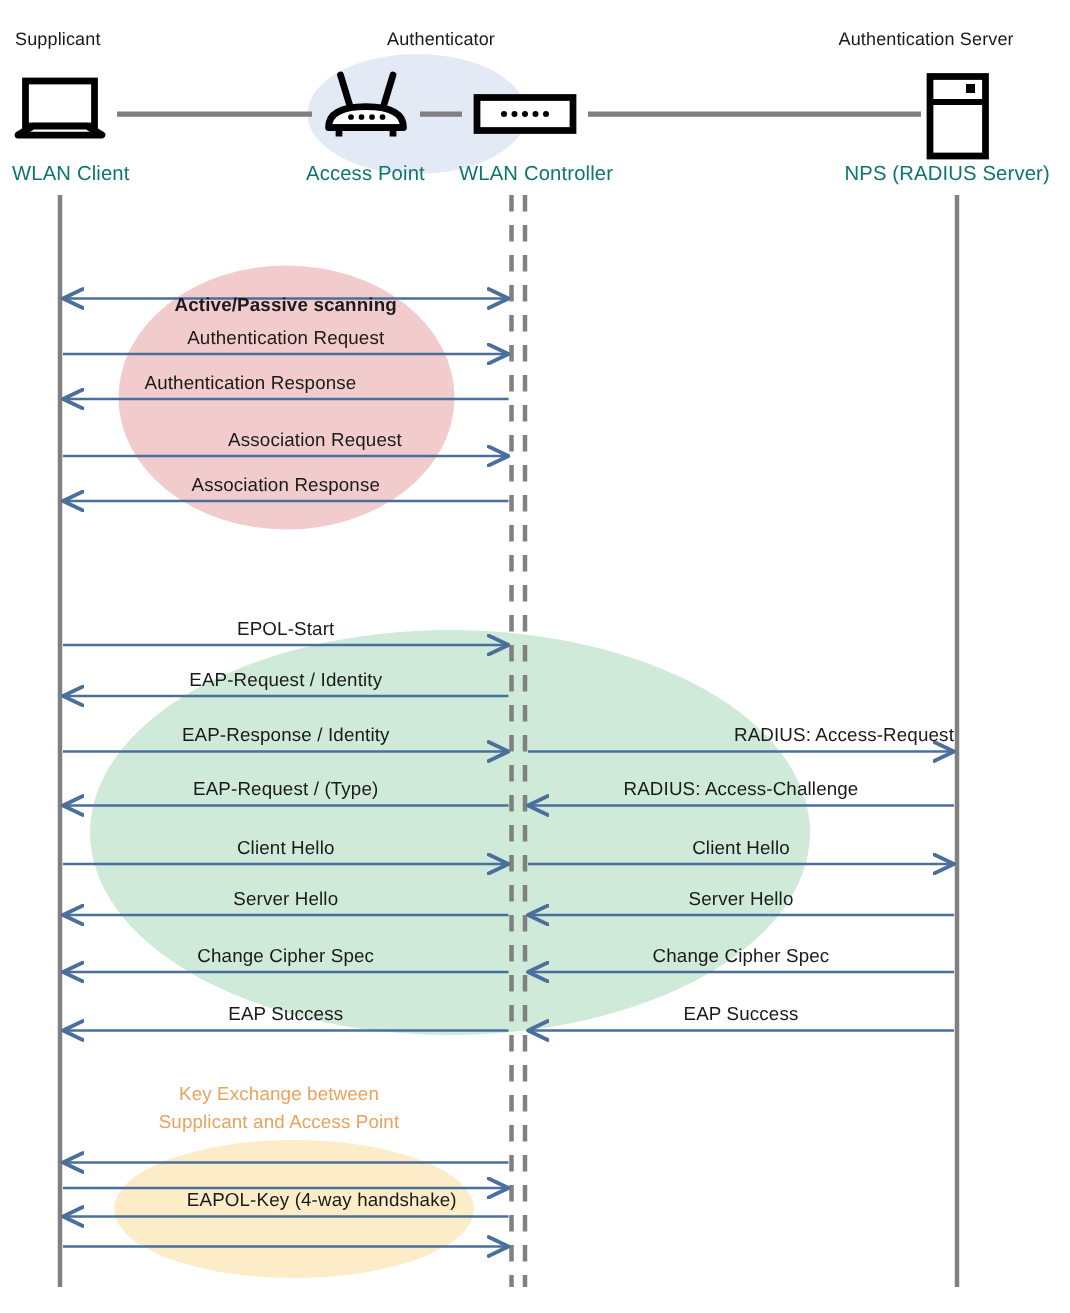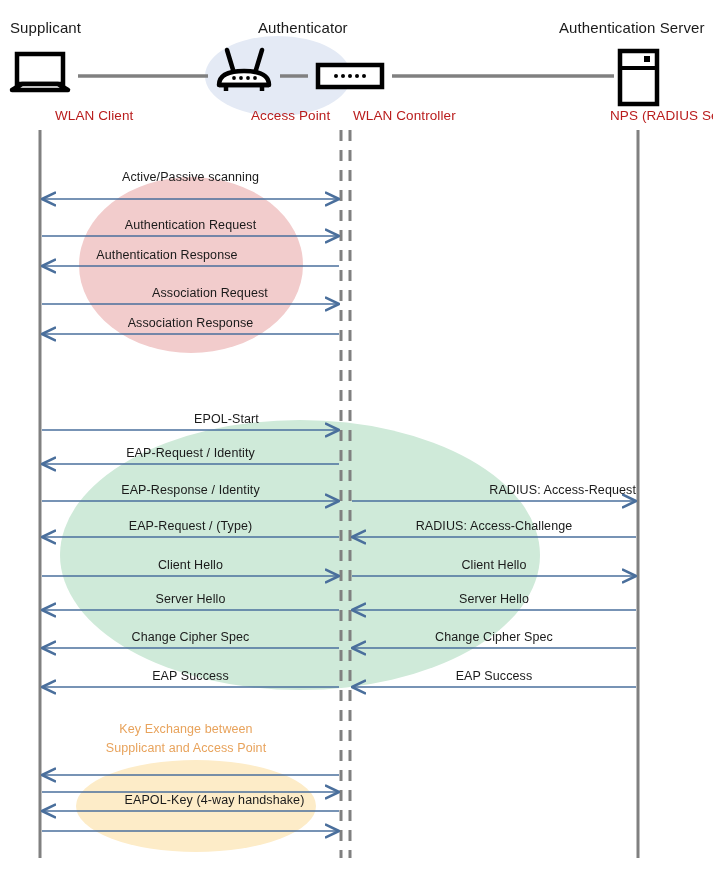--- a/index.html
+++ b/index.html
@@ -21,32 +21,31 @@
   }
   #svg-layer {
     position: absolute;
     left: 0;
     top: 0;
     width: 713px;
     height: 875px;
   }
   .node-title {
     position: absolute;
-    font-size: 15px;
+    font-size: 12px;
     color: #1a1a1a;
     white-space: nowrap;
     letter-spacing: 0.1px;
   }
   .node-caption {
     position: absolute;
     font-size: 13.5px;
-    color: #b91c1c;
-    white-space: nowrap;
-    letter-spacing: 0.1px;
-    margin-left: 47px;
+    color: #0f766e;
+    white-space: nowrap;
+    letter-spacing: 0.1px;
   }
   .phase-label {
     position: absolute;
     font-size: 12.5px;
     white-space: nowrap;
     font-weight: 400;
     text-align: center;
     letter-spacing: 0.1px;
   }
   .msg-label {
@@ -172,26 +171,26 @@
   <div class="node-caption" style="left:204px; top:108px;">Access Point</div>
   <div class="node-caption" style="left:306px; top:108px;text-align:center;">WLAN Controller</div>
   <div class="node-caption" style="left:563px; top:108px;">NPS (RADIUS Server)</div>
 
 
 
   <div class="phase-label" style="left:0px; top:722px; width:372px; color:#e8a35c;">Key Exchange between</div>
   <div class="phase-label" style="left:0px; top:741px; width:372px; color:#e8a35c;">Supplicant and Access Point</div>
 
   <div id="labels-left">
-      <div class="msg-label" style="left: 42px; width: 297px; top: 170px;">Active/Passive scanning</div>
+      <div class="msg-label" style="left: 42px; width: 297px; top: 196px; font-weight: bold;">Active/Passive scanning</div>
       <div class="msg-label" style="left: 42px; width: 297px; top: 218px;">Authentication Request</div>
       <div class="msg-label" style="left: 42px; width: 250px; top: 248px;">Authentication Response</div>
       <div class="msg-label" style="left: 42px; width: 336px; top: 286px;">Association Request</div>
       <div class="msg-label" style="left: 42px; width: 297px; top: 316px;">Association Response</div>
-      <div class="msg-label" style="left: 42px; width: 297px; top: 412px; padding-left: 36px;">EPOL-Start</div>
+      <div class="msg-label" style="left: 42px; width: 297px; top: 412px;">EPOL-Start</div>
       <div class="msg-label" style="left: 42px; width: 297px; top: 446px;">EAP-Request / Identity</div>
       <div class="msg-label" style="left: 42px; width: 297px; top: 483px;">EAP-Response / Identity</div>
       <div class="msg-label" style="left: 42px; width: 297px; top: 519px;">EAP-Request / (Type)</div>
       <div class="msg-label" style="left: 42px; width: 297px; top: 558px;">Client Hello</div>
       <div class="msg-label" style="left: 42px; width: 297px; top: 592px;">Server Hello</div>
       <div class="msg-label" style="left: 42px; width: 297px; top: 630px;">Change Cipher Spec</div>
       <div class="msg-label" style="left: 42px; width: 297px; top: 669px;">EAP Success</div>
       <div class="msg-label" style="left: 42px; width: 297px; top: 793px; padding-left: 24px;">EAPOL-Key (4-way handshake)</div>
     </div>
   <div id="labels-right">

